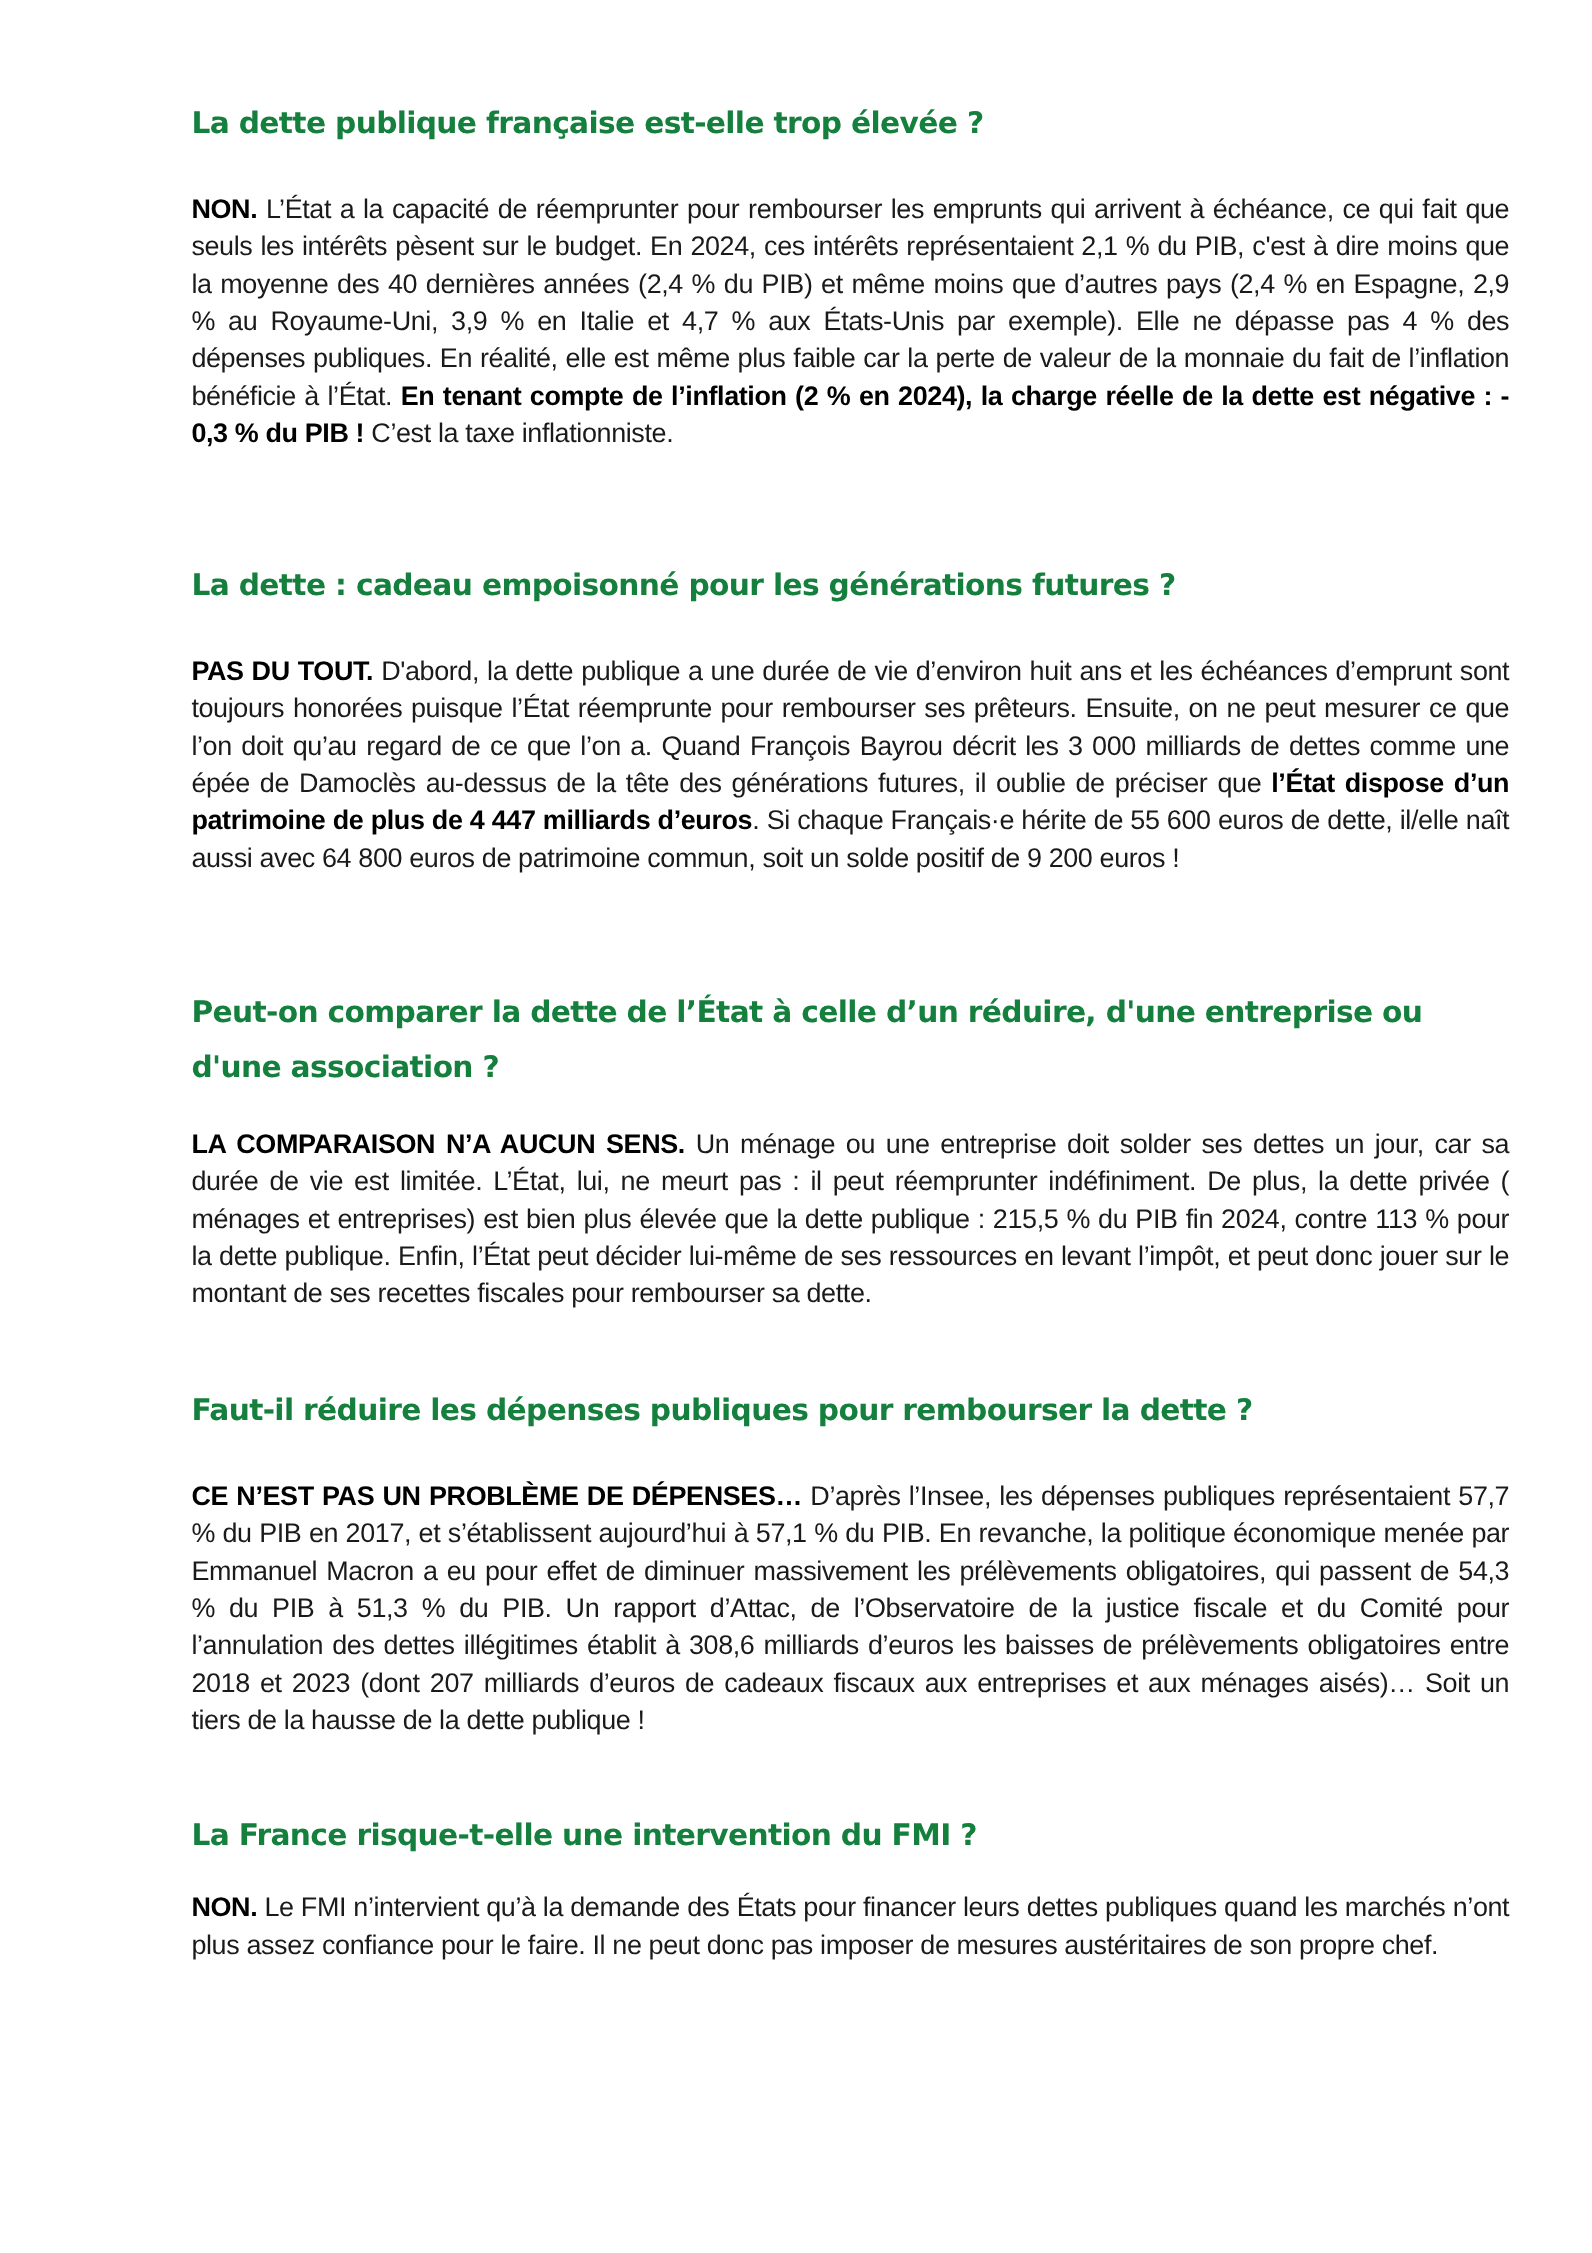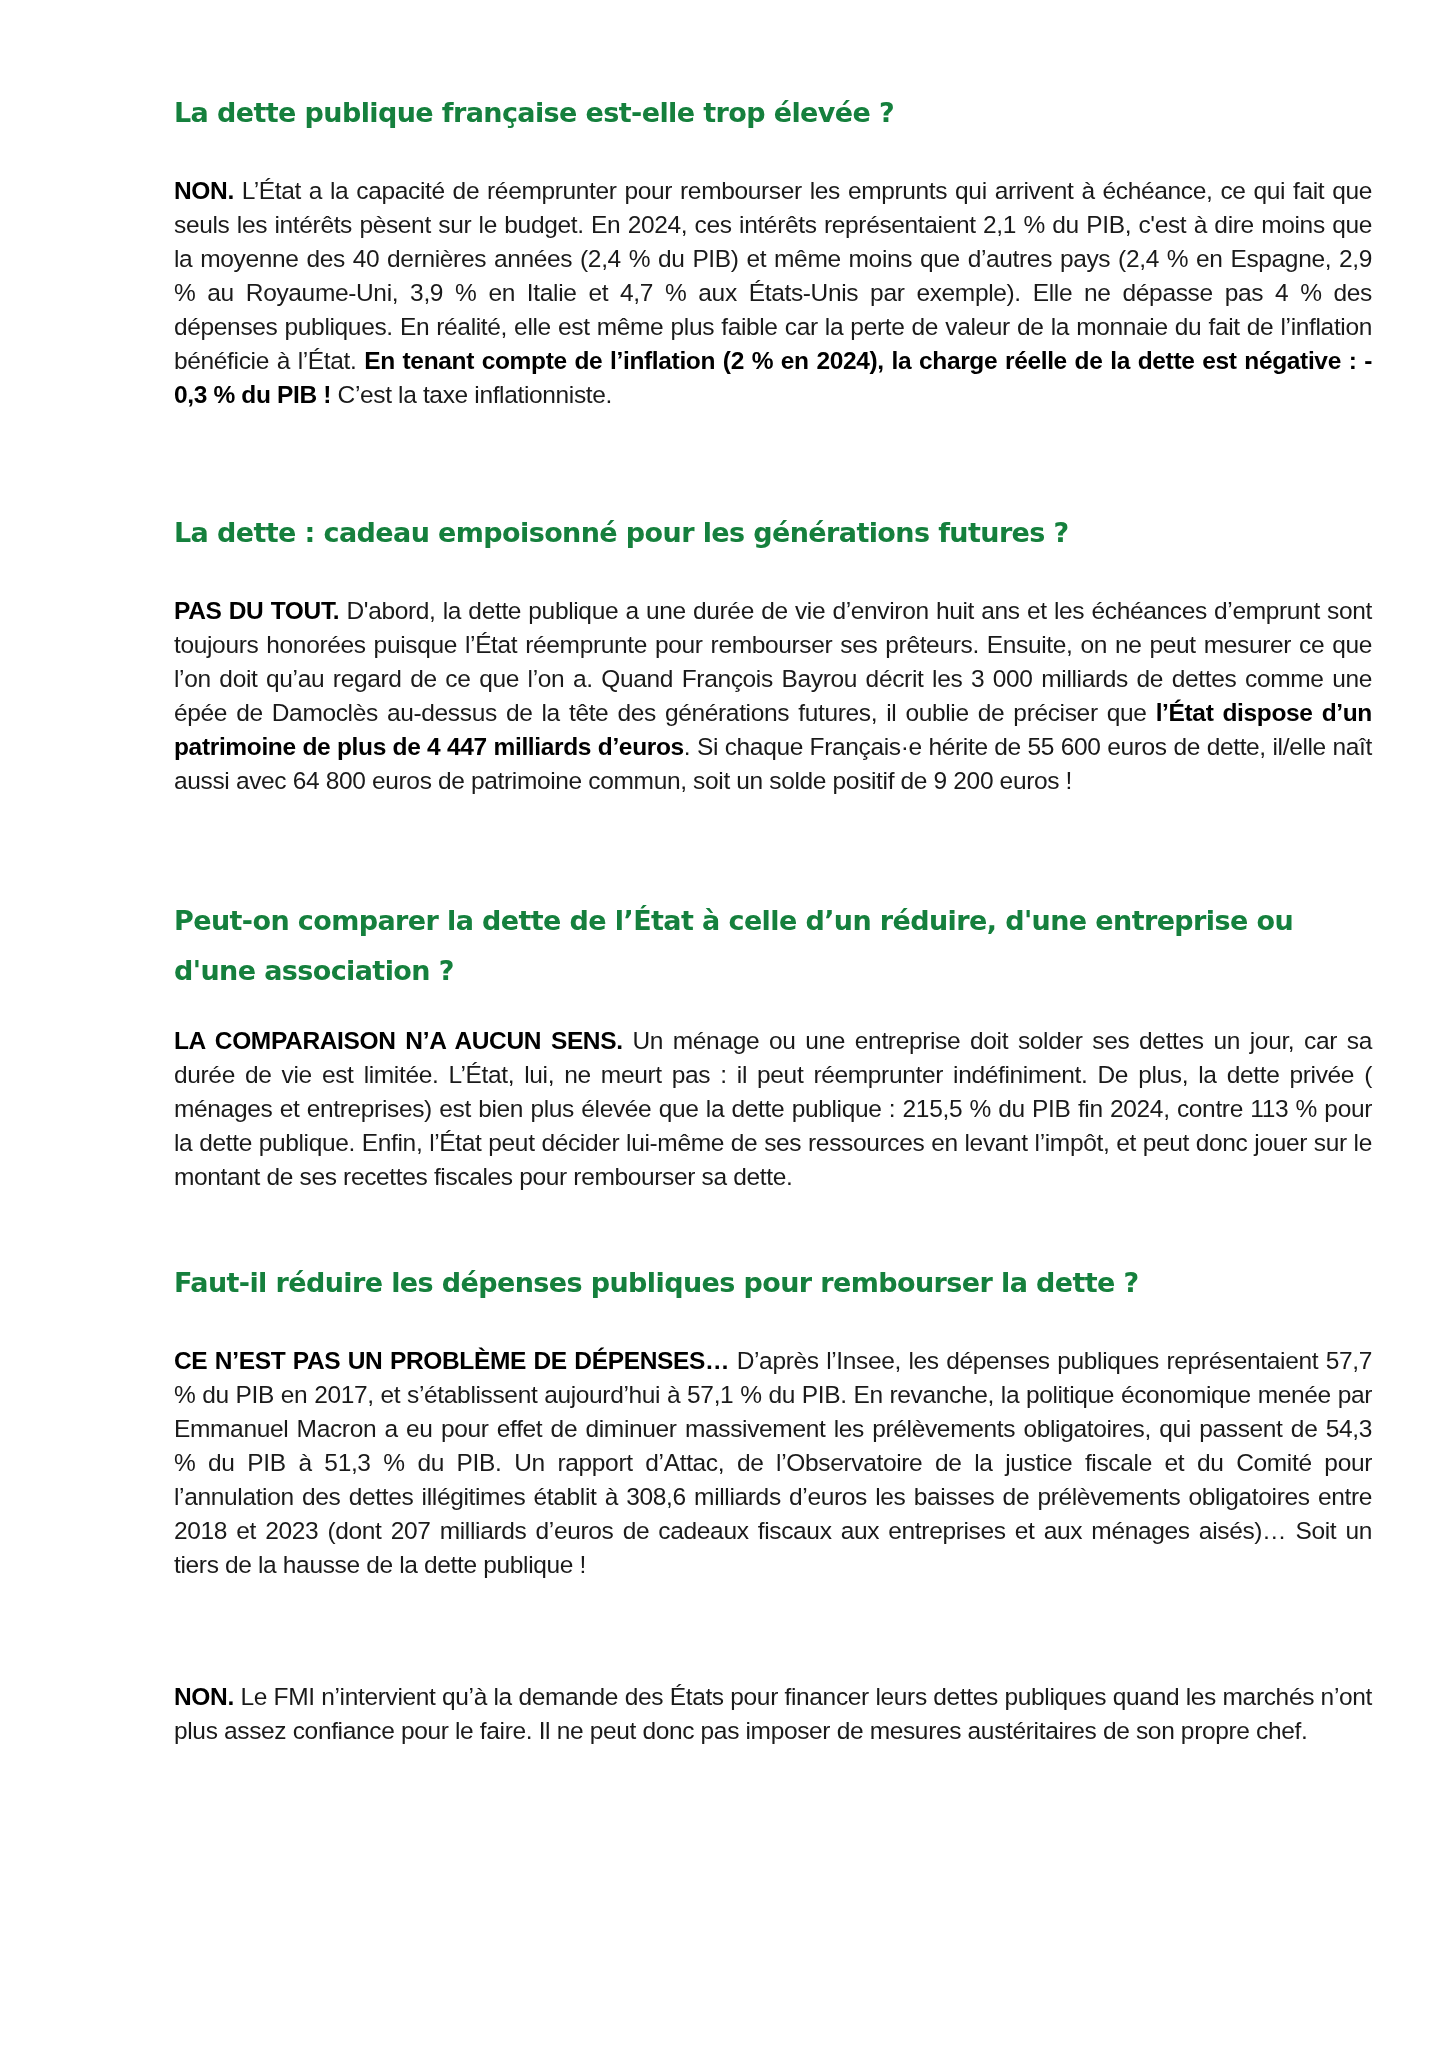--- a/index.html
+++ b/index.html
@@ -68,16 +68,17 @@
     <h2 class="heading">Peut-on comparer la dette de l’État à celle d’un réduire, d'une entreprise ou d'une association ?</h2>
     <p class="body-text" style="margin-top:28px;"><b>LA COMPARAISON N’A AUCUN SENS.</b><span> Un ménage ou une entreprise doit solder ses dettes un jour, car sa durée de vie est limitée. L’État, lui, ne meurt pas : il peut réemprunter indéfiniment. De plus, la dette privée ( ménages et entreprises) est bien plus élevée que la dette publique : 215,5 % du PIB fin 2024, contre 113 % pour la dette publique. Enfin, l’État peut décider lui-même de ses ressources en levant l’impôt, et peut donc jouer sur le montant de ses recettes fiscales pour rembourser sa dette.</span></p>
   </section>
 
   <section class="section" style="top:1170px;">
     <h2 class="heading">Faut-il réduire les dépenses publiques pour rembourser la dette ?</h2>
     <p class="body-text" style="margin-top:36px;"><b>CE N’EST PAS UN PROBLÈME DE DÉPENSES…</b><span> D’après l’Insee, les dépenses publiques représentaient 57,7 % du PIB en 2017, et s’établissent aujourd’hui à 57,1 % du PIB. En revanche, la politique économique menée par Emmanuel Macron a eu pour effet de diminuer massivement les prélèvements obligatoires, qui passent de 54,3 % du PIB à 51,3 % du PIB. Un rapport d’Attac, de l’Observatoire de la justice fiscale et du Comité pour l’annulation des dettes illégitimes établit à 308,6 milliards d’euros les baisses de prélèvements obligatoires entre 2018 et 2023 (dont 207 milliards d’euros de cadeaux fiscaux aux entreprises et aux ménages aisés)… Soit un tiers de la hausse de la dette publique !</span></p>
   </section>
 
   <section class="section" style="top:1556px;">
-    <p class="body-text" style="margin-top:36px;"><b>NON.</b><span> Le FMI n’intervient qu’à la demande des États pour financer leurs dettes publiques quand les marchés n’ont plus assez confiance pour le faire. Il ne peut donc pas imposer de mesures austéritaires de son propre chef.</span></p>
+    <h2 class="heading">La France risque-t-elle une intervention du FMI ?</h2>
+    <p class="body-text" style="margin-top:24px;"><b>NON.</b><span> Le FMI n’intervient qu’à la demande des États pour financer leurs dettes publiques quand les marchés n’ont plus assez confiance pour le faire. Il ne peut donc pas imposer de mesures austéritaires de son propre chef.</span></p>
   </section>
 
 </main>
 
 </body></html>

